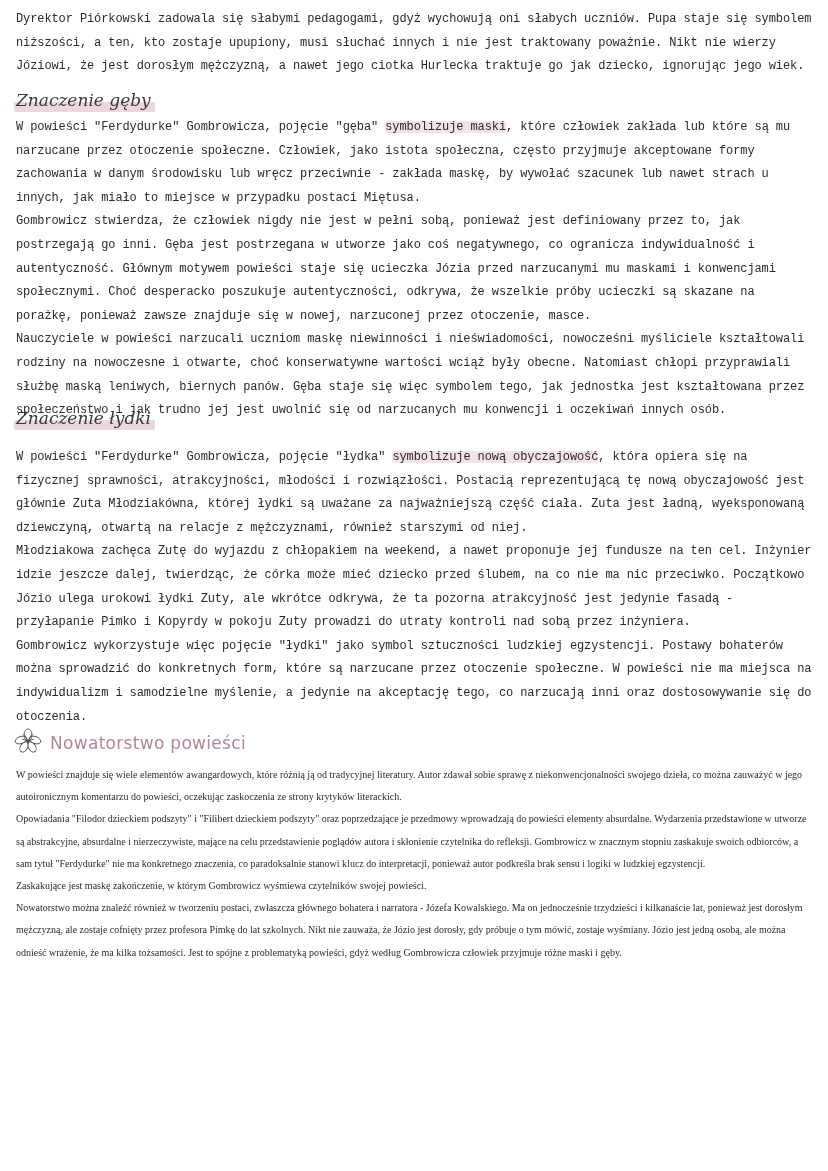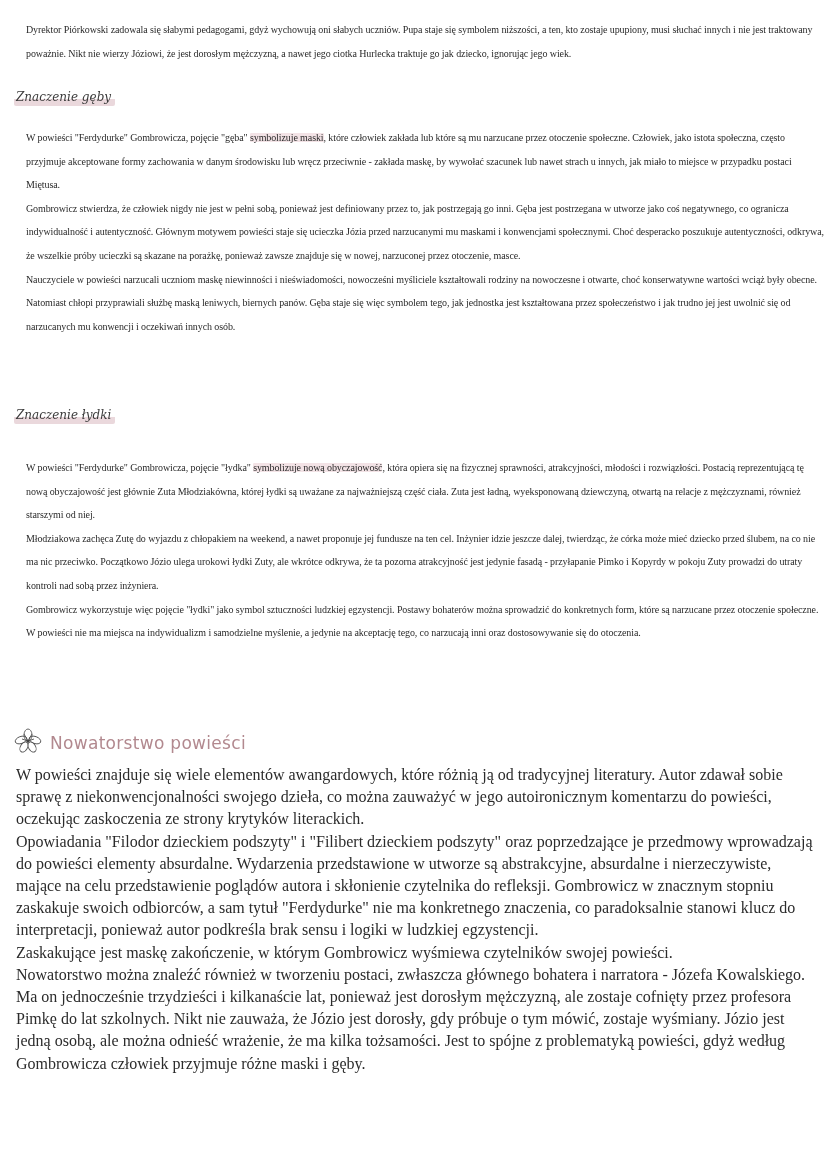--- a/index.html
+++ b/index.html
@@ -1,52 +1,52 @@
 <!DOCTYPE html>
 <html><head>
 <meta charset="utf-8">
 <style>
   html, body { margin: 0; padding: 0; background: #ffffff; }
   body { width: 828px; height: 1171px; overflow: hidden; position: relative; color: #2b2b2b; }
   .page { position: absolute; left: 0; top: 0; width: 828px; }
   .hand {
-    font-family: Liberation Serif, serif;
-    font-size: 10px;
+    font-family: Liberation Mono, monospace;
+    font-size: 12px;
     line-height: 23.6px;
     letter-spacing: -0.1px;
     color: #2a2a2a;
-    margin: 10px;
+    margin: 0;
   }
   .block { position: absolute; left: 16px; width: 800px; }
   .para { margin: 0; }
   .subhead {
     position: absolute; left: 14px;
     font-family: "DejaVu Serif", serif;
     font-style: italic;
-    font-size: 12px;
+    font-size: 17px;
     color: #3a3a3a;
     padding: 0 4px 2px 2px;
     background: linear-gradient(to bottom, transparent 55%, #ead8dc 55%);
     border-radius: 2px;
   }
   .hl { background: linear-gradient(to bottom, transparent 8%, #f3e3e6 8%, #f3e3e6 92%, transparent 92%); border-radius: 3px; }
   .section-title {
     position: absolute; left: 14px; top: 728px;
     display: flex; align-items: center; gap: 8px;
   }
   .section-title .label {
     font-family: "DejaVu Sans", sans-serif;
     font-size: 17px;
     color: #b2898f;
     letter-spacing: 0.3px;
   }
   .serif-block {
     position: absolute; left: 16px; top: 764px; width: 800px;
     font-family: "Liberation Serif", serif;
-    font-size: 16px;
+    font-size: 10px;
     line-height: 22.2px;
     color: #2b2b2b;
   }
   .serif-block p { margin: 0; }
 </style>
 </head>
 <body>
 
 <div class="page">
 

